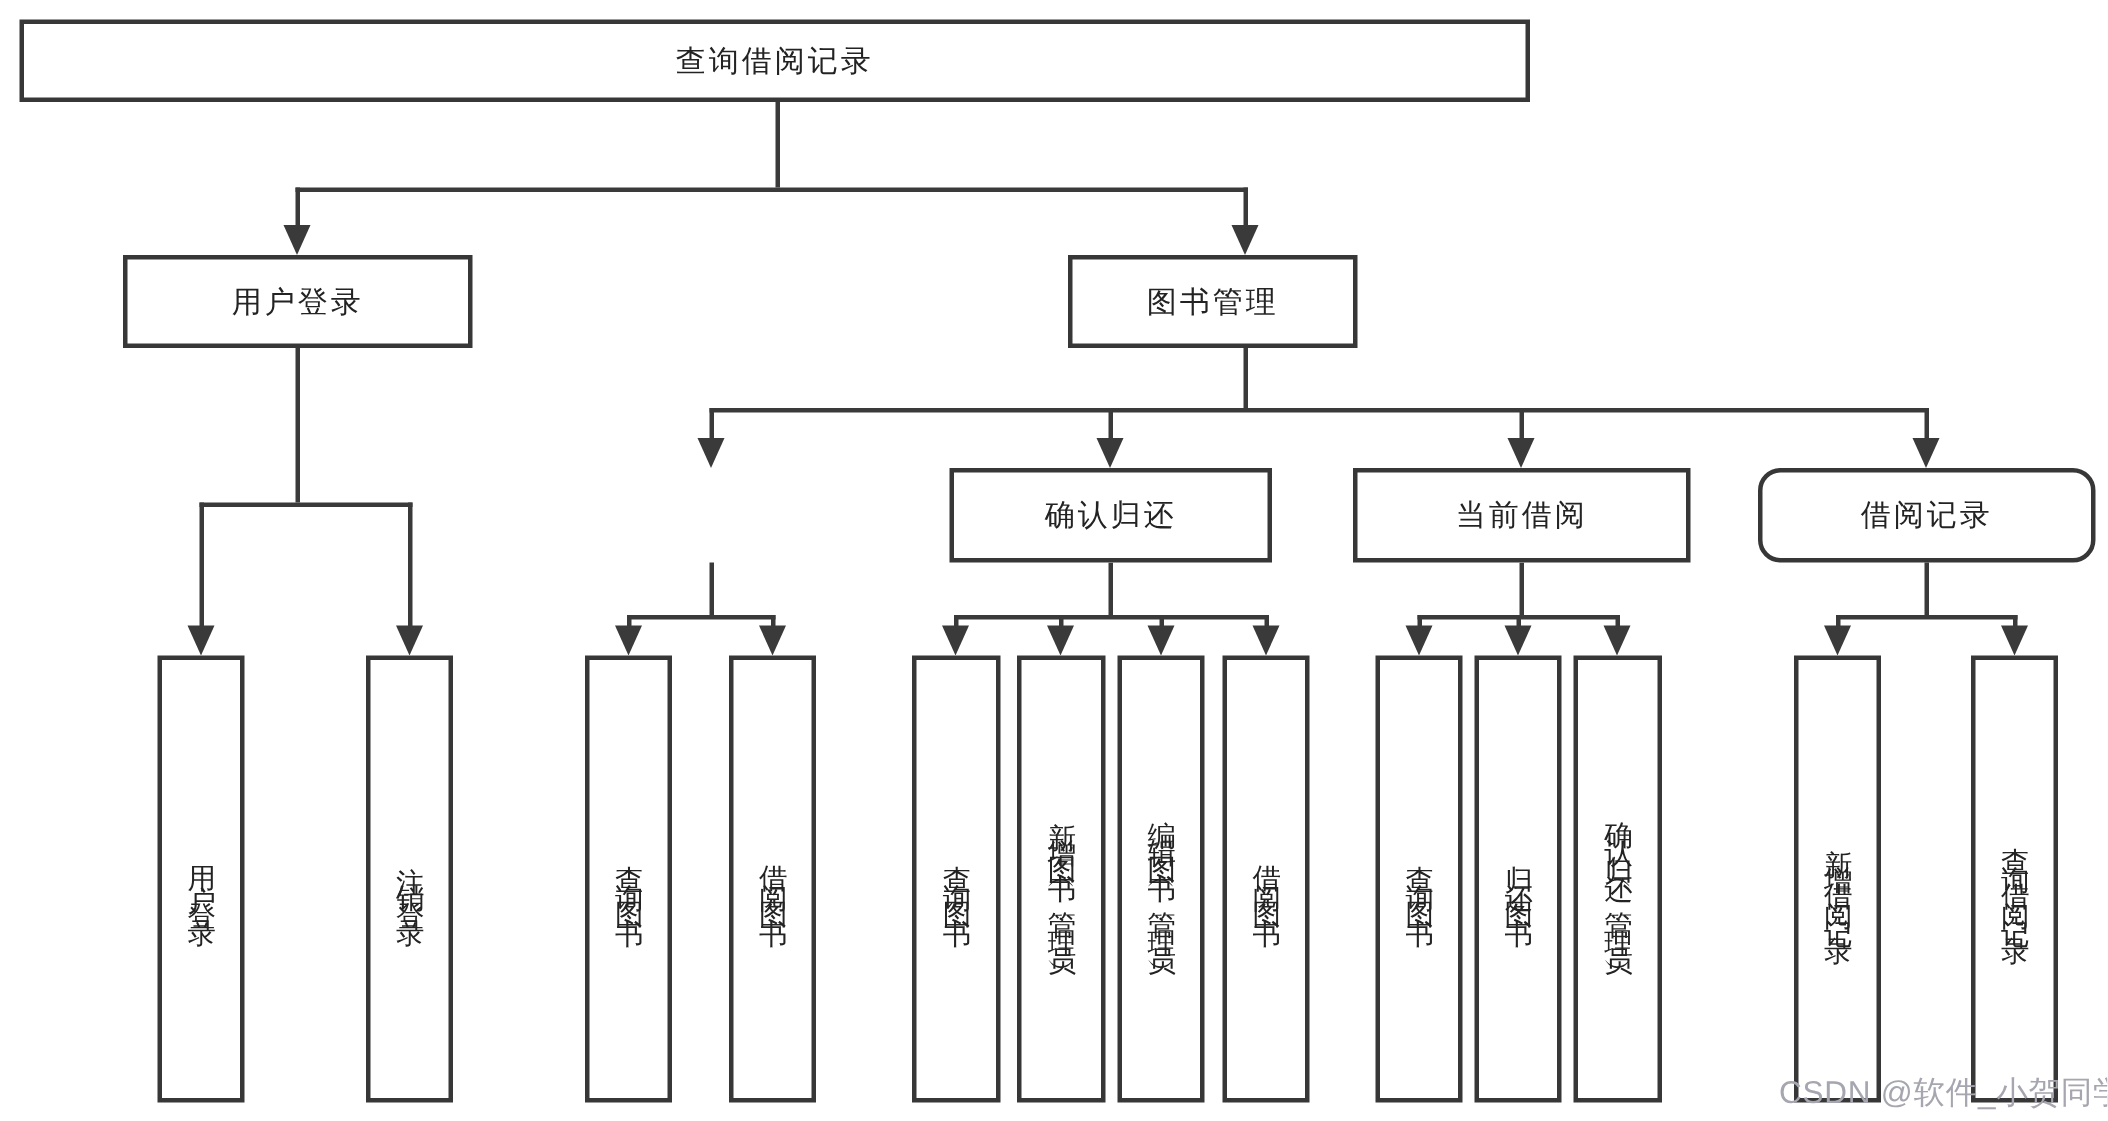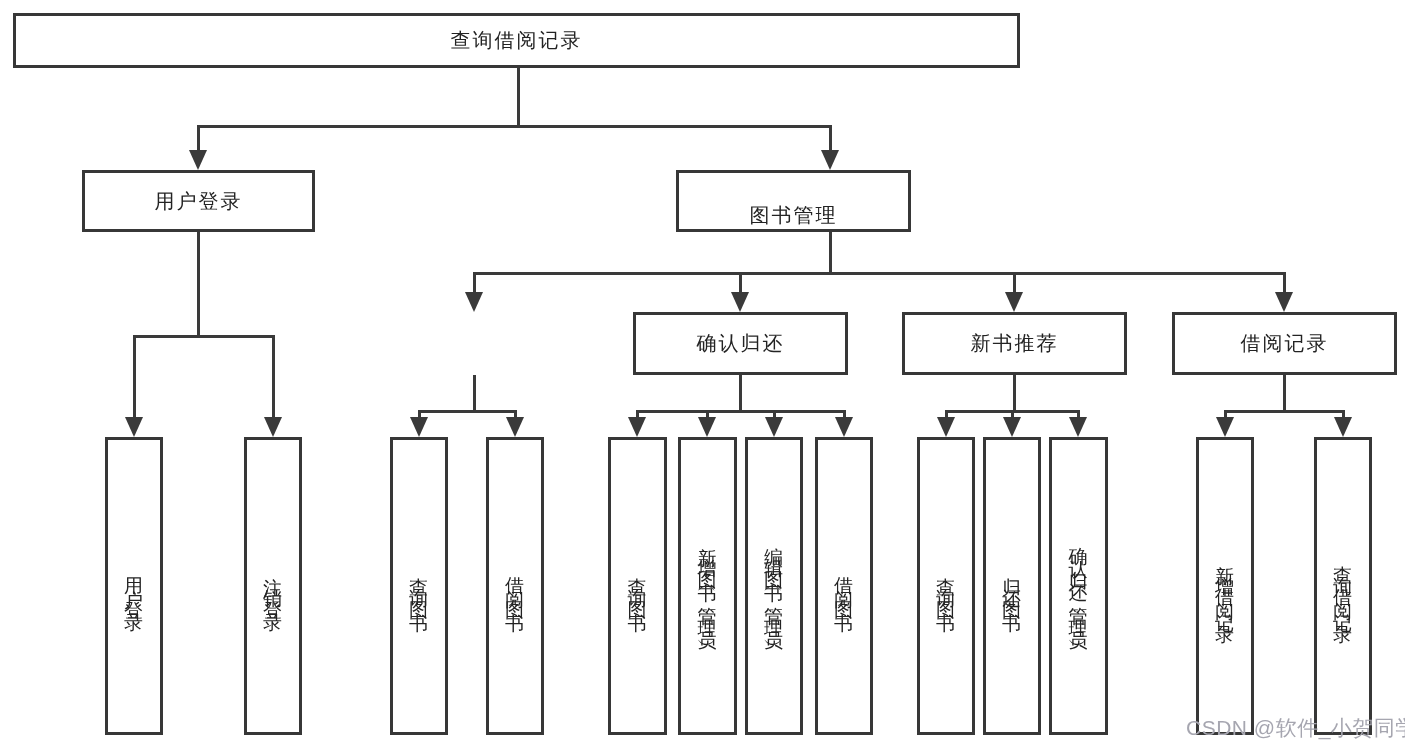--- a/index.html
+++ b/index.html
@@ -76,21 +76,21 @@
   <div class="line" style="left:517px;top:68px;width:3px;height:57px;"></div>
   <div class="line" style="left:197px;top:125px;width:635px;height:3px;"></div>
   <div class="line" style="left:197px;top:125px;width:3px;height:27px;"></div>
   <div class="arrow" style="left:189px;top:150px;"></div>
   <div class="line" style="left:829px;top:125px;width:3px;height:27px;"></div>
   <div class="arrow" style="left:821px;top:150px;"></div>
 
   <div class="node hnode" style="left:82px;top:170px;width:233px;height:62px;">
     <span>用户登录</span>
   </div>
-  <div class="node hnode" style="left:676px;top:170px;width:235px;height:62px;align-items:flex-end;">
+  <div class="node hnode" style="left:712px;top:170px;width:193px;height:62px;">
     <span>图书管理</span>
   </div>
 
   <div class="line" style="left:197px;top:232px;width:3px;height:103px;"></div>
   <div class="line" style="left:133px;top:335px;width:142px;height:3px;"></div>
   <div class="line" style="left:133px;top:335px;width:3px;height:84px;"></div>
   <div class="arrow" style="left:125px;top:417px;"></div>
   <div class="line" style="left:272px;top:335px;width:3px;height:84px;"></div>
   <div class="arrow" style="left:264px;top:417px;"></div>
 
@@ -102,23 +102,23 @@
   <div class="arrow" style="left:731px;top:292px;"></div>
   <div class="line" style="left:1013px;top:272px;width:3px;height:22px;"></div>
   <div class="arrow" style="left:1005px;top:292px;"></div>
   <div class="line" style="left:1283px;top:272px;width:3px;height:22px;"></div>
   <div class="arrow" style="left:1275px;top:292px;"></div>
 
   <div class="node hnode" style="left:633px;top:312px;width:215px;height:63px;">
     <span>确认归还</span>
   </div>
   <div class="node hnode" style="left:902px;top:312px;width:225px;height:63px;">
-    <span>新书推荐</span>
-  </div>
-  <div class="node hnode" style="left:1172px;top:312px;width:225px;height:63px;">
+    <span>当前借阅</span>
+  </div>
+  <div class="node hnode" style="left:1172px;top:312px;width:225px;height:63px;border-radius:15px;">
     <span>借阅记录</span>
   </div>
 
   <div class="line" style="left:473px;top:375px;width:3px;height:37px;"></div>
   <div class="line" style="left:418px;top:410px;width:99px;height:3px;"></div>
   <div class="line" style="left:418px;top:410px;width:3px;height:10px;"></div>
   <div class="arrow" style="left:410px;top:417px;"></div>
   <div class="line" style="left:514px;top:410px;width:3px;height:10px;"></div>
   <div class="arrow" style="left:506px;top:417px;"></div>
 

